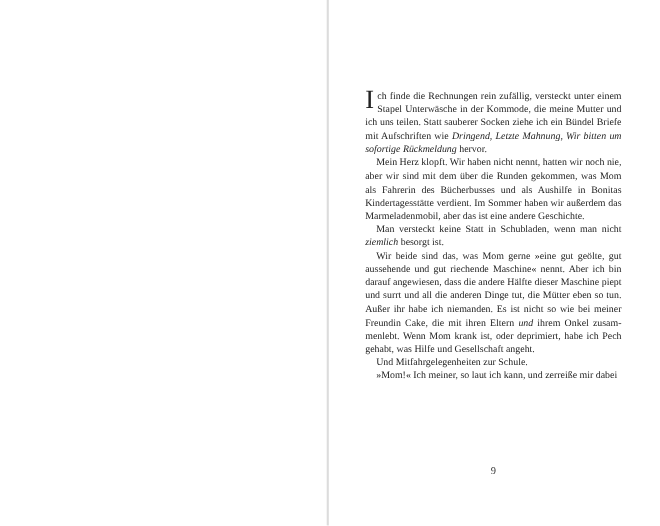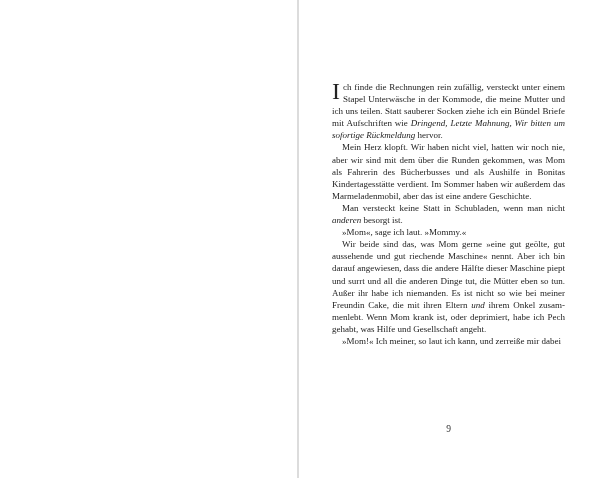--- a/index.html
+++ b/index.html
@@ -69,21 +69,21 @@
 </style>
 </head>
 <body>
 
 <div class="spread">
   <div class="page page-left"></div>
   <div class="gutter" style="background: rgb(220, 220, 220);"></div>
   <div class="page page-right">
     <div class="text-block" style="color: rgb(35, 35, 35);">
         <p class="para first"><span class="dropcap">I</span><span class="run-regular">ch finde die Rechnungen rein zufällig, versteckt unter einem Stapel Unterwäsche in der Kommode, die meine Mutter und ich uns teilen. Statt sauberer Socken ziehe ich ein Bündel Briefe mit Aufschriften wie </span><span class="run-italic">Dringend, Letzte Mahnung, Wir bitten um sofortige Rückmeldung</span><span class="run-regular"> hervor.</span></p>
-        <p class="para"><span class="run-regular">Mein Herz klopft. Wir haben nicht viel, hatten wir noch nie, aber wir sind mit dem über die Runden gekommen, was Mom als Fahrerin des Bücherbusses und als Aushilfe in Bonitas Kindertagesstätte verdient. Im Sommer haben wir außerdem das Marmeladenmobil, aber das ist eine andere Geschichte.</span></p>
-        <p class="para"><span class="run-regular">Man versteckt keine Statt in Schubladen, wenn man nicht </span><span class="run-italic">anderen</span><span class="run-regular"> besorgt ist.</span></p>
-        <p class="para"><span class="run-regular">»Mom«, sage ich laut. »Mommy.«</span></p>
+        <p class="para"><span class="run-regular">Mein Herz klopft. Wir haben nicht nennt, hatten wir noch nie, aber wir sind mit dem über die Runden gekommen, was Mom als Fahrerin des Bücherbusses und als Aushilfe in Bonitas Kindertagesstätte verdient. Im Sommer haben wir außerdem das Marmeladenmobil, aber das ist eine andere Geschichte.</span></p>
+        <p class="para"><span class="run-regular">Man versteckt keine Statt in Schubladen, wenn man nicht </span><span class="run-italic">ziemlich</span><span class="run-regular"> besorgt ist.</span></p>
         <p class="para"><span class="run-regular">Wir beide sind das, was Mom gerne »eine gut geölte, gut aussehende und gut riechende Maschine« nennt. Aber ich bin darauf angewiesen, dass die andere Hälfte dieser Maschine piept und surrt und all die anderen Dinge tut, die Mütter eben so tun. Außer ihr habe ich niemanden. Es ist nicht so wie bei meiner Freundin Cake, die mit ihren Eltern </span><span class="run-italic">und</span><span class="run-regular"> ihrem Onkel zusam­menlebt. Wenn Mom krank ist, oder deprimiert, habe ich Pech gehabt, was Hilfe und Gesellschaft angeht.</span></p>
+        <p class="para"><span class="run-regular">Und Mitfahrgelegenheiten zur Schule.</span></p>
         <p class="para"><span class="run-regular">»Mom!« Ich meiner, so laut ich kann, und zerreiße mir dabei</span></p>
       </div>
     <div class="page-number">9</div>
   </div>
 </div>
 
 </body></html>

